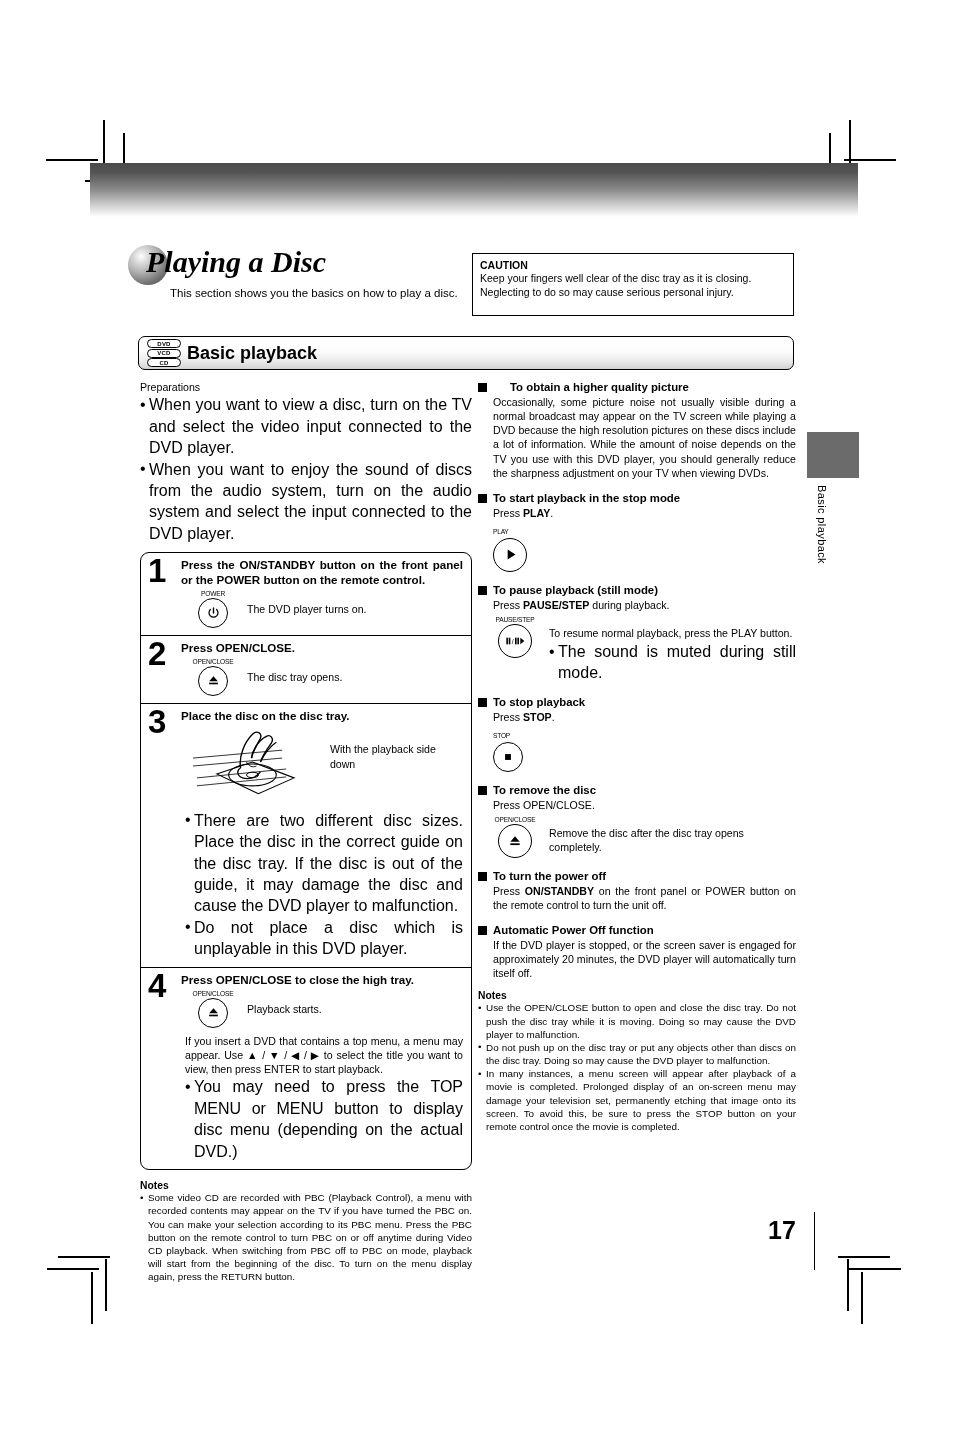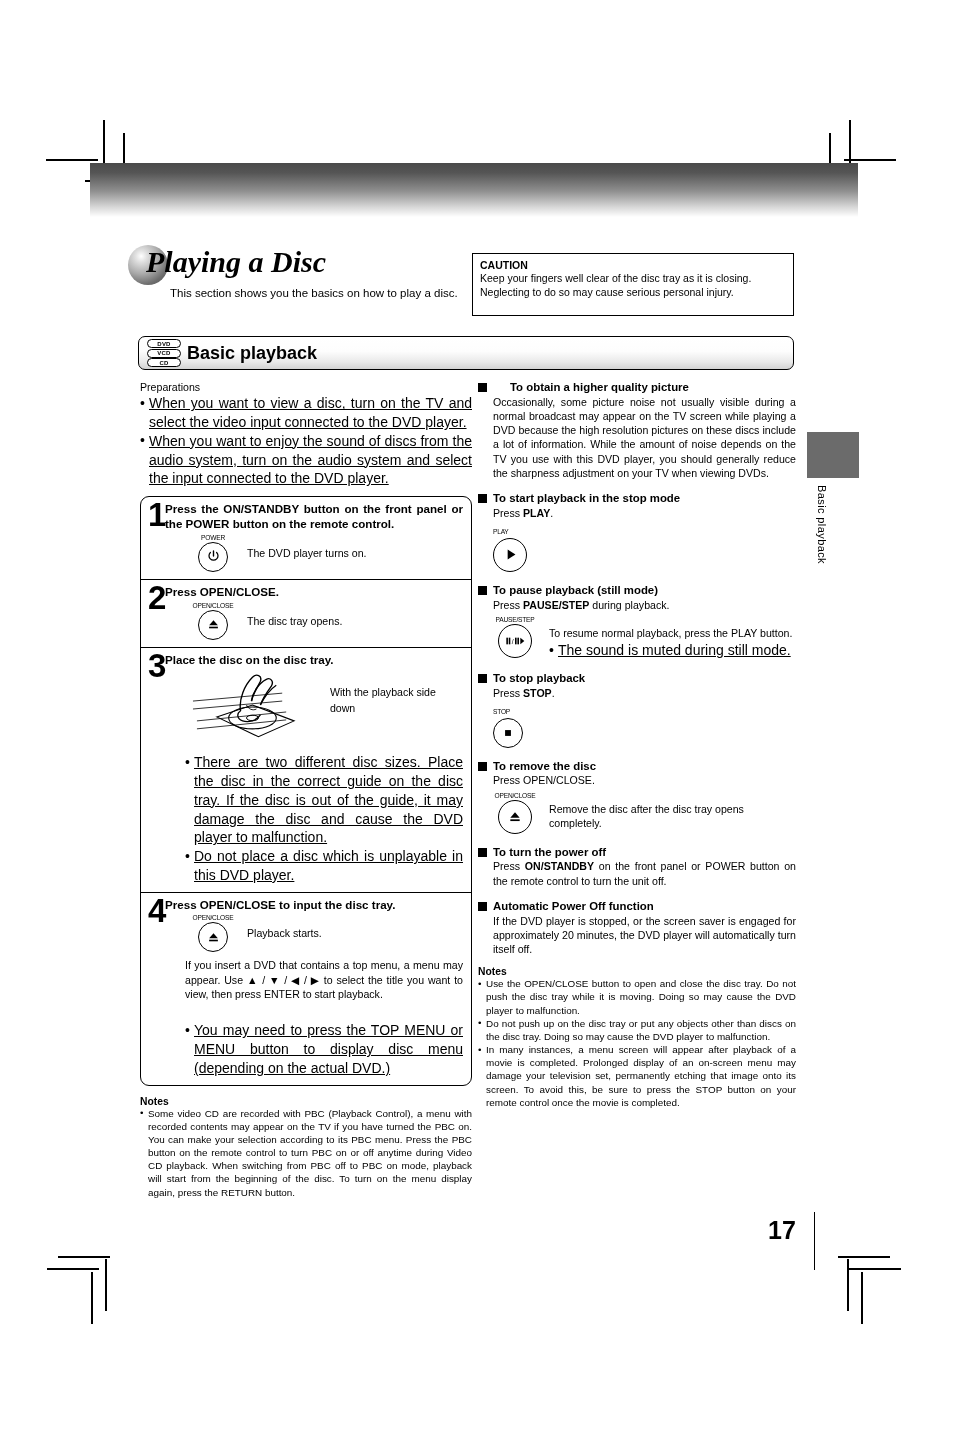--- a/index.html
+++ b/index.html
@@ -84,44 +84,43 @@
     font-size: 18px; font-weight: bold;
   }
 
   
   .col-left  { position: absolute; left: 140px; top: 380px; width: 332px; }
   .col-right { position: absolute; left: 478px; top: 380px; width: 318px; }
 
   .prep-head { font-size: 10.6px; line-height: 1.35; }
   ul.bullets { margin: 0; padding: 0; list-style: none; }
   ul.bullets > li {
-    font-size: 14px; line-height: 1.34;
+    font-size: 16px; line-height: 1.34;
     padding-left: 9px; position: relative;
     text-align: justify;
-    text-decoration: underline;
   }
   ul.bullets > li::before {
     content: "\2022"; position: absolute; left: 0; top: -0.5px;
   }
 
   
   .steps {
     margin-top: 8px;
     border: 1.3px solid #000; border-radius: 9px;
     overflow: hidden;
   }
   .step { border-bottom: 1.1px solid #000; padding: 5px 8px 7px 8px; position: relative; }
   .step:last-child { border-bottom: none; }
   .step-num {
     position: absolute; left: 7px; top: 1px;
     font-size: 33px; font-weight: bold; line-height: 1;
     font-family: "Liberation Sans", sans-serif;
   }
   .step-head {
-    margin-left: 16px;
+    margin-left: 32px;
     font-size: 11.6px; font-weight: bold; line-height: 1.28;
     text-align: justify;
   }
   .step-body { margin-left: 36px; margin-top: 2px; }
   .step-text { font-size: 10.6px; line-height: 1.35; text-align: justify; }
 
   
   .key { display: inline-flex; flex-direction: column; align-items: center; width: 56px; }
   .key-label { font-size: 6.6px; letter-spacing: -0.2px; white-space: nowrap; margin-bottom: 1px; }
   .key-circle {
@@ -320,36 +319,36 @@
           </div>
           <ul class="bullets">
             <li>There are two different disc sizes. Place the disc in the correct guide on the disc tray. If the disc is out of the guide, it may damage the disc and cause the DVD player to malfunction.</li>
             <li>Do not place a disc which is unplayable in this DVD player.</li>
           </ul>
         </div>
       </div>
 
       <div class="step">
         <div class="step-num">4</div>
-        <div class="step-head">Press OPEN/CLOSE to input the disc tray.</div>
+        <div class="step-head">Press OPEN/CLOSE to close the high tray.</div>
         <div class="step-body">
           <div class="row">
             <div class="key">
               <div class="key-label">OPEN/CLOSE</div>
               <div class="key-circle">
                 <svg width="15" height="15" viewBox="0 0 24 24" aria-hidden="true">
                   <polygon points="12,5 19,13 5,13" fill="#000"></polygon>
                   <rect x="5" y="15.5" width="14" height="2.6" fill="#000"></rect>
                 </svg>
               </div>
             </div>
             <div class="row-text">Playback starts.</div>
           </div>
           <div class="step-text" style="margin-top:6px;">If you insert a DVD that contains a top menu, a menu may appear. Use ▲ / ▼ / ◀ / ▶ to select the title you want to view, then press ENTER to start playback.</div>
-          <ul class="bullets" style="margin-top:20px;">
+          <ul class="bullets" style="margin-top:0;">
             <li>You may need to press the TOP MENU or MENU button to display disc menu (depending on the actual DVD.)</li>
           </ul>
         </div>
       </div>
 
     </div>
 
     <div class="notes-title">Notes</div>
     <ul class="notes">
       <li>Some video CD are recorded with PBC (Playback Control), a menu with recorded contents may appear on the TV if you have turned the PBC on. You can make your selection according to its PBC menu. Press the PBC button on the remote control to turn PBC on or off anytime during Video CD playback. When switching from PBC off to PBC on mode, playback will start from the beginning of the disc. To turn on the menu display again, press the RETURN button.</li>

